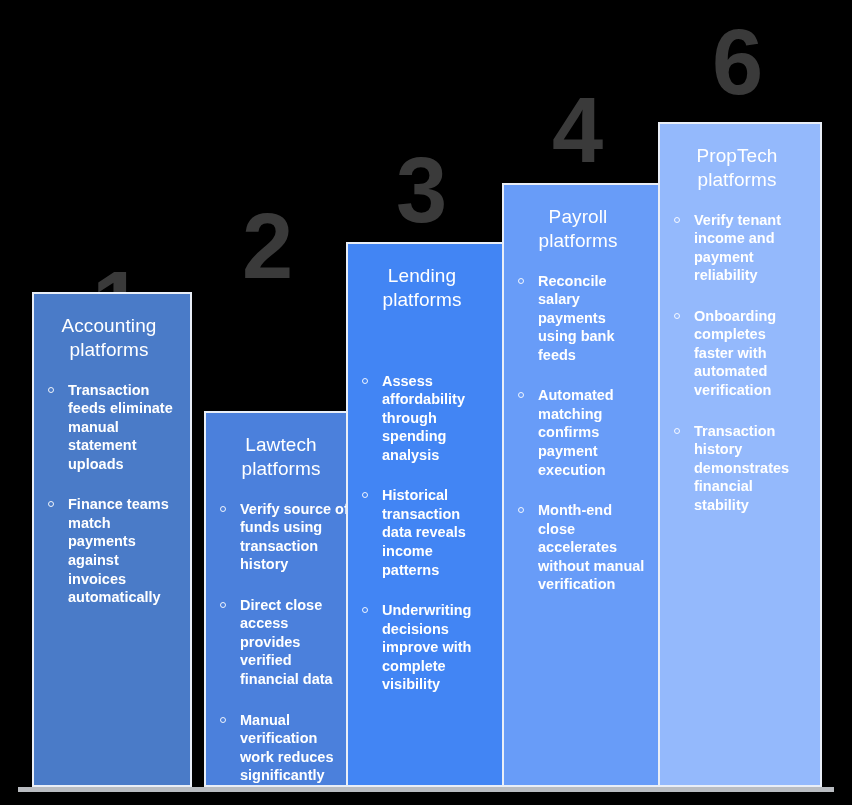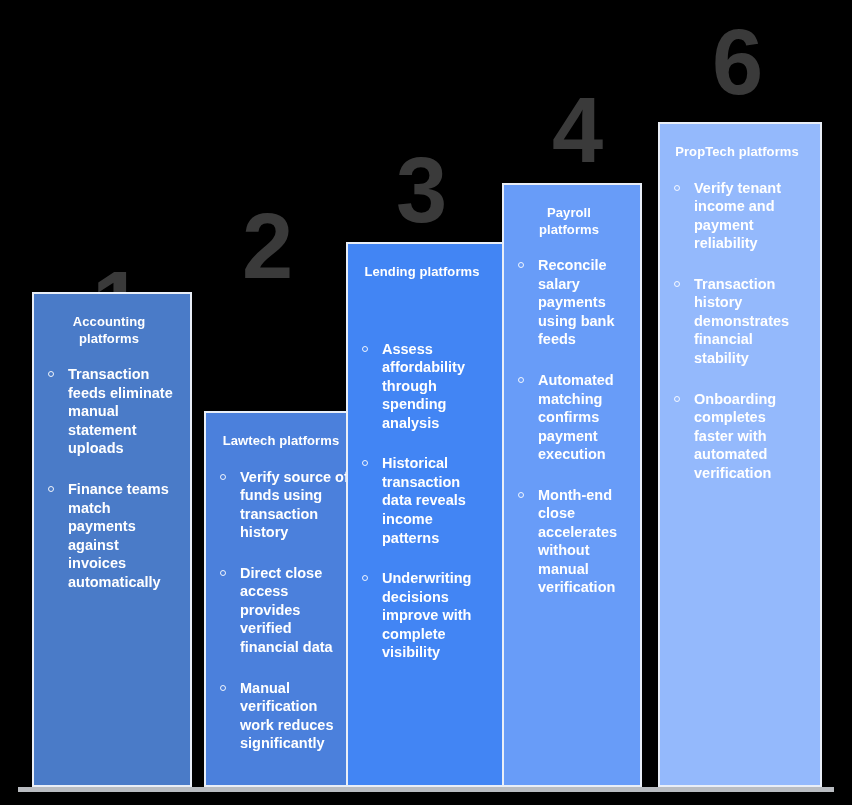--- a/index.html
+++ b/index.html
@@ -38,22 +38,22 @@
     box-sizing: border-box;
     border: 2px solid #e9eef7;
     display: flex;
     flex-direction: column;
     align-items: stretch;
     overflow: hidden;
   }
 
   .step-title {
     color: #ffffff;
-    font-weight: bold;
-    font-size: 13px;
+    font-weight: normal;
+    font-size: 19px;
     line-height: 1.28;
     text-align: center;
     padding: 20px 20px 0 14px;
     letter-spacing: 0.1px;
   }
 
   .bullets {
     list-style: none;
     margin: 0;
     padding: 18px 12px 12px 12px;
@@ -91,21 +91,21 @@
     font-size: 92px;
     line-height: 1;
     letter-spacing: -2px;
     user-select: none;
   }
 
   
   .step-1 { left: 32px;  width: 160px; height: 495px; background: #4a7bc8; }
   .step-2 { left: 204px; width: 160px; height: 376px; background: #4b80dc; }
   .step-3 { left: 346px; width: 158px; height: 545px; background: #4285f4; }
-  .step-4 { left: 502px; width: 140px; height: 604px; background: #689cf8; }
+  .step-4 { left: 502px; width: 158px; height: 604px; background: #689cf8; }
   .step-5 { left: 658px; width: 164px; height: 665px; background: #94b9fc; }
 
   .num-1 { left: 92px;  top: 258px; }
   .num-2 { left: 242px; top: 200px; }
   .num-3 { left: 396px; top: 144px; }
   .num-4 { left: 552px; top: 84px;  }
   .num-5 { left: 712px; top: 16px;  }
 
   .baseline {
     position: absolute;
@@ -200,25 +200,25 @@
 
     <div class="step step-5" style="background: rgb(148, 185, 252); border-color: rgb(233, 238, 247);">
       <div class="step-title">PropTech platforms</div>
       <ul class="bullets">
         <li class="bullet">
           <span class="bullet-marker"></span>
           <span>Verify tenant income and payment reliability</span>
         </li>
         <li class="bullet">
           <span class="bullet-marker"></span>
+          <span>Onboarding completes faster with automated verification</span>
+        </li>
+        <li class="bullet">
+          <span class="bullet-marker"></span>
           <span>Transaction history demonstrates financial stability</span>
-        </li>
-        <li class="bullet">
-          <span class="bullet-marker"></span>
-          <span>Onboarding completes faster with automated verification</span>
         </li>
       </ul>
     </div>
 
     <div class="baseline" style="background: rgb(217, 221, 227);"></div>
 
   </div>
 </div>
 
 </body></html>

